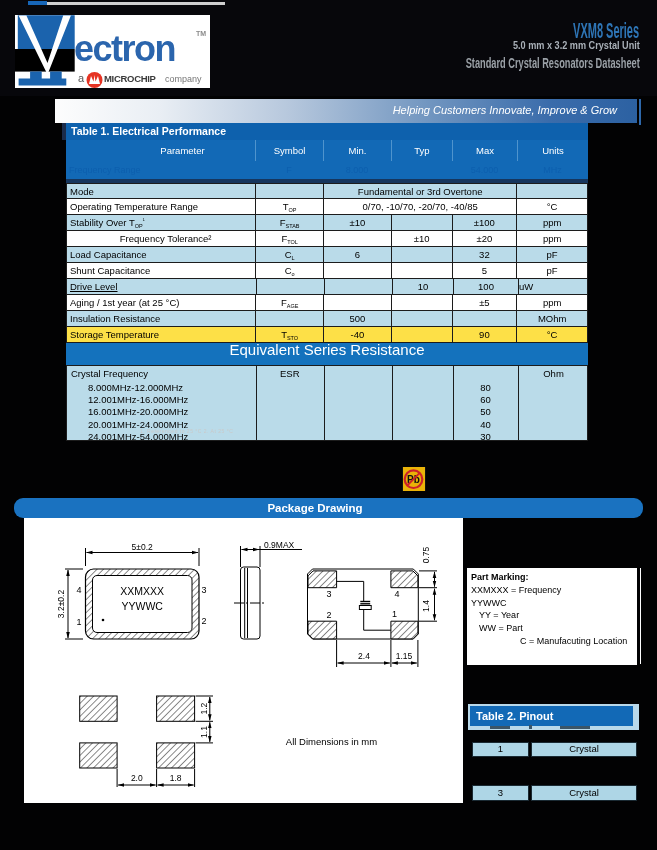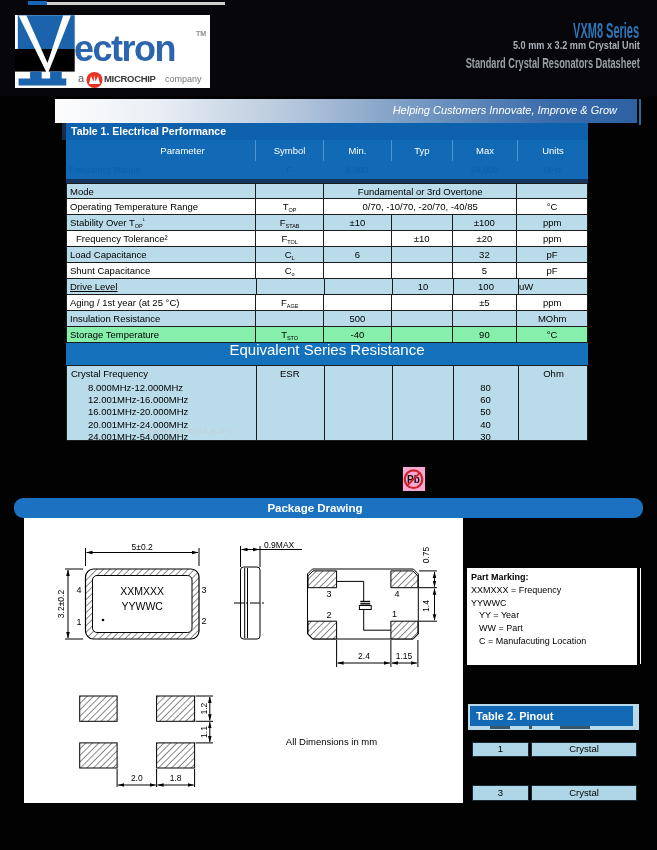--- a/index.html
+++ b/index.html
@@ -77,21 +77,21 @@
       </div>
       <div style="height:16px;background:#badbe9;display:flex;color:#000;font-size:9.5px;line-height:15px;border-left:1px solid #1c1c1c;border-right:1px solid #1c1c1c;border-bottom:1px solid #1c1c1c;box-sizing:border-box;">
         <div style="width:189px;padding-left:3px;box-sizing:border-box;overflow:hidden;">Stability Over T<sub>OP</sub><sup>¹</sup></div>
         <div style="width:68px;text-align:center;border-left:1px solid #1c1c1c;box-sizing:border-box;">F<sub>STAB</sub></div>
         <div style="width:68px;text-align:center;border-left:1px solid #1c1c1c;box-sizing:border-box;">±10</div>
         <div style="width:61px;text-align:center;border-left:1px solid #1c1c1c;box-sizing:border-box;"></div>
         <div style="width:65px;text-align:center;border-left:1px solid #1c1c1c;box-sizing:border-box;">±100</div>
         <div style="width:71px;text-align:center;border-left:1px solid #1c1c1c;box-sizing:border-box;">ppm</div>
       </div>
       <div style="height:16px;background:#ffffff;display:flex;color:#000;font-size:9.5px;line-height:15px;border-left:1px solid #1c1c1c;border-right:1px solid #1c1c1c;border-bottom:1px solid #1c1c1c;box-sizing:border-box;">
-        <div style="width:189px;padding-left:9px;box-sizing:border-box;overflow:hidden;">Frequency Tolerance²</div>
+        <div style="width:189px;padding-left:9px;box-sizing:border-box;overflow:hidden;text-align:center;">Frequency Tolerance²</div>
         <div style="width:68px;text-align:center;border-left:1px solid #1c1c1c;box-sizing:border-box;">F<sub>TOL</sub></div>
         <div style="width:68px;text-align:center;border-left:1px solid #1c1c1c;box-sizing:border-box;"></div>
         <div style="width:61px;text-align:center;border-left:1px solid #1c1c1c;box-sizing:border-box;">±10</div>
         <div style="width:65px;text-align:center;border-left:1px solid #1c1c1c;box-sizing:border-box;">±20</div>
         <div style="width:71px;text-align:center;border-left:1px solid #1c1c1c;box-sizing:border-box;">ppm</div>
       </div>
       <div style="height:16px;background:#badbe9;display:flex;color:#000;font-size:9.5px;line-height:15px;border-left:1px solid #1c1c1c;border-right:1px solid #1c1c1c;border-bottom:1px solid #1c1c1c;box-sizing:border-box;">
         <div style="width:189px;padding-left:3px;box-sizing:border-box;overflow:hidden;">Load Capacitance</div>
         <div style="width:68px;text-align:center;border-left:1px solid #1c1c1c;box-sizing:border-box;">C<sub>L</sub></div>
         <div style="width:68px;text-align:center;border-left:1px solid #1c1c1c;box-sizing:border-box;">6</div>
@@ -124,21 +124,21 @@
         <div style="width:71px;text-align:center;border-left:1px solid #1c1c1c;box-sizing:border-box;">ppm</div>
       </div>
       <div style="height:16px;background:#badbe9;display:flex;color:#000;font-size:9.5px;line-height:15px;border-left:1px solid #1c1c1c;border-right:1px solid #1c1c1c;border-bottom:1px solid #1c1c1c;box-sizing:border-box;">
         <div style="width:189px;padding-left:3px;box-sizing:border-box;overflow:hidden;">Insulation Resistance</div>
         <div style="width:68px;text-align:center;border-left:1px solid #1c1c1c;box-sizing:border-box;"></div>
         <div style="width:68px;text-align:center;border-left:1px solid #1c1c1c;box-sizing:border-box;">500</div>
         <div style="width:61px;text-align:center;border-left:1px solid #1c1c1c;box-sizing:border-box;"></div>
         <div style="width:65px;text-align:center;border-left:1px solid #1c1c1c;box-sizing:border-box;"></div>
         <div style="width:71px;text-align:center;border-left:1px solid #1c1c1c;box-sizing:border-box;">MOhm</div>
       </div>
-      <div style="height:16px;background:#86efac;display:flex;color:#000;font-size:9.5px;line-height:15px;border-left:1px solid #1c1c1c;border-right:1px solid #1c1c1c;border-bottom:1px solid #1c1c1c;box-sizing:border-box;">
+      <div style="height:16px;background:#fde047;display:flex;color:#000;font-size:9.5px;line-height:15px;border-left:1px solid #1c1c1c;border-right:1px solid #1c1c1c;border-bottom:1px solid #1c1c1c;box-sizing:border-box;">
         <div style="width:189px;padding-left:3px;box-sizing:border-box;overflow:hidden;">Storage Temperature</div>
         <div style="width:68px;text-align:center;border-left:1px solid #1c1c1c;box-sizing:border-box;">T<sub>STO</sub></div>
         <div style="width:68px;text-align:center;border-left:1px solid #1c1c1c;box-sizing:border-box;">-40</div>
         <div style="width:61px;text-align:center;border-left:1px solid #1c1c1c;box-sizing:border-box;"></div>
         <div style="width:65px;text-align:center;border-left:1px solid #1c1c1c;box-sizing:border-box;">90</div>
         <div style="width:71px;text-align:center;border-left:1px solid #1c1c1c;box-sizing:border-box;">°C</div>
       </div>
       <div style="height:22px;background:#1472bd;color:#fff;font-size:15px;text-align:center;line-height:13px;">Equivalent Series Resistance</div>
       <div style="height:76px;background:#badbe9;border:1px solid #1c1c1c;box-sizing:border-box;position:relative;color:#000;font-size:9.5px;">
         <div style="position:absolute;left:189px;top:0;width:1px;height:100%;background:#1c1c1c;"></div>
@@ -148,21 +148,21 @@
         <div style="position:absolute;left:451px;top:0;width:1px;height:100%;background:#1c1c1c;"></div>
         <div style="position:absolute;left:4px;top:2px;">Crystal Frequency</div>
         <div style="position:absolute;left:213px;top:2px;">ESR</div>
         <div style="position:absolute;left:451px;top:2px;width:71px;text-align:center;">Ohm</div>
         <div style="position:absolute;left:21px;top:16px;line-height:12.2px;">8.000MHz-12.000MHz<br>12.001MHz-16.000MHz<br>16.001MHz-20.000MHz<br>20.001MHz-24.000MHz<br>24.001MHz-54.000MHz</div>
         <div style="position:absolute;left:386px;top:16px;width:65px;text-align:center;line-height:12.2px;">80<br>60<br>50<br>40<br>30</div>
       </div>
     </div>
 </div>
 
-<div class="abs" style="left:402px;top:466.5px;width:24px;height:24.5px;background:#f9a8d4;border-left:1.5px solid #111;border-right:1.5px solid #111;box-sizing:border-box;">
+<div class="abs" style="left:402px;top:466.5px;width:24px;height:24.5px;background:#eab308;border-left:1.5px solid #111;border-right:1.5px solid #111;box-sizing:border-box;">
   <svg width="21" height="24.5" viewBox="0 0 21 24.5">
     <circle cx="10.5" cy="12.2" r="8.8" fill="none" stroke="#cc2229" stroke-width="2.2"></circle>
     <text x="10.5" y="16" font-size="10" font-weight="bold" fill="#111" text-anchor="middle">Pb</text>
     <line x1="4.2" y1="18.5" x2="16.8" y2="5.9" stroke="#cc2229" stroke-width="1.8"></line>
   </svg>
 </div>
 
 <div class="abs" style="left:14px;top:498px;width:629px;height:20px;background:#1a72c0;color:#fff;font-weight:bold;font-size:11.5px;text-align:center;line-height:20px;text-indent:-27px;border-radius:9px;">Package Drawing</div>
 
 <div class="abs" style="left:24px;top:518px;width:439px;height:285px;background:#fff;">
@@ -270,21 +270,21 @@
   </g>
 </svg>
 </div>
 
 <div class="abs" style="left:467px;top:568px;width:170px;height:97px;background:#fff;color:#000;font-size:9px;line-height:12.8px;padding:3px 0 0 4px;box-sizing:border-box;">
   <div style="font-weight:bold;">Part Marking:</div>
   <div>XXMXXX = Frequency</div>
   <div>YYWWC</div>
   <div style="padding-left:8px;">YY = Year</div>
   <div style="padding-left:8px;">WW = Part</div>
-  <div style="padding-left:8px;">C = Manufacuting Location</div>
+  <div style="padding-left:8px;margin-left:41px;">C = Manufacuting Location</div>
 </div>
 <div class="abs" style="left:639.5px;top:568px;width:1.5px;height:96px;background:#fff;"></div>
 
 <div class="abs" style="left:468px;top:704px;width:171px;height:25.5px;background:#b9d9ea;">
   <div style="position:absolute;left:2px;top:2px;width:163px;height:20px;background:#1269b6;color:#fff;font-weight:bold;font-size:11px;line-height:20px;padding-left:6px;box-sizing:border-box;">Table 2. Pinout</div>
 </div>
 <div class="abs" style="left:472px;top:742px;width:57px;height:15px;background:#aed6e6;border:1.5px solid #1a2a33;box-sizing:border-box;color:#000;font-size:9.5px;text-align:center;line-height:12px;">1</div>
 <div class="abs" style="left:531px;top:742px;width:106px;height:15px;background:#aed6e6;border:1.5px solid #1a2a33;box-sizing:border-box;color:#000;font-size:9.5px;text-align:center;line-height:12px;">Crystal</div>
 <div class="abs" style="left:472px;top:785px;width:57px;height:16px;background:#aed6e6;border:1.5px solid #1a2a33;box-sizing:border-box;color:#000;font-size:9.5px;text-align:center;line-height:13px;">3</div>
 <div class="abs" style="left:531px;top:785px;width:106px;height:16px;background:#aed6e6;border:1.5px solid #1a2a33;box-sizing:border-box;color:#000;font-size:9.5px;text-align:center;line-height:13px;">Crystal</div>

